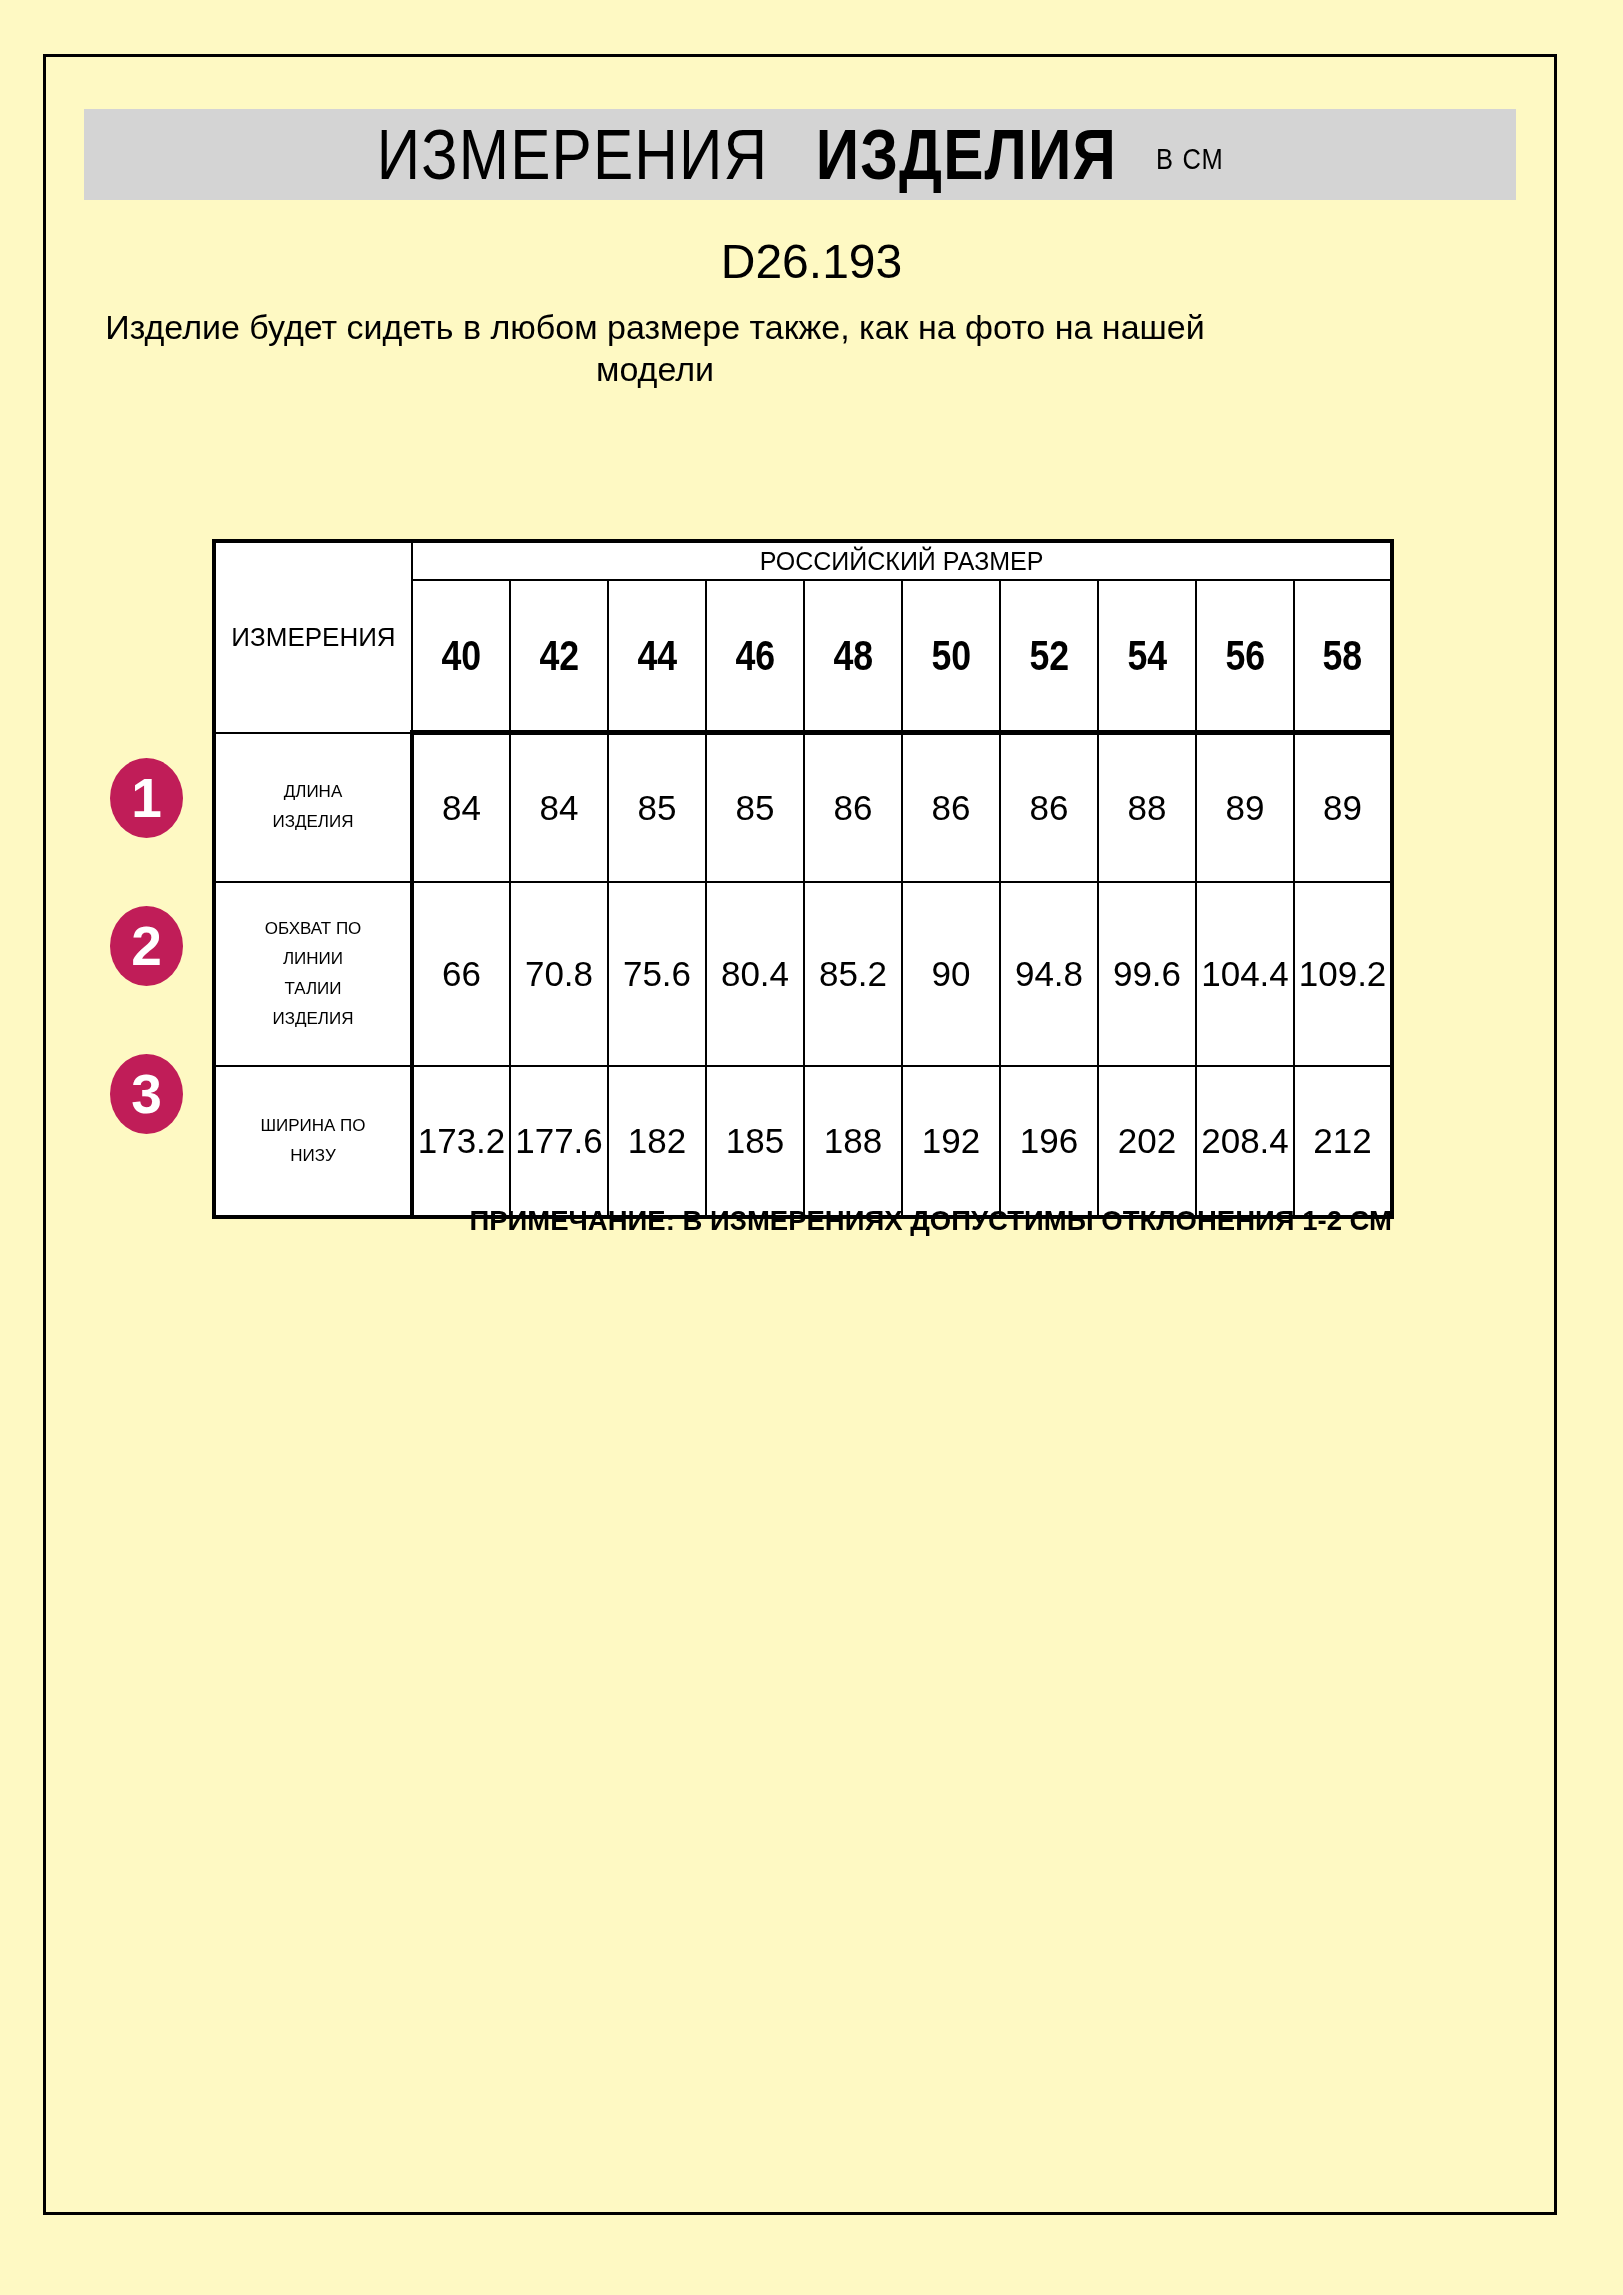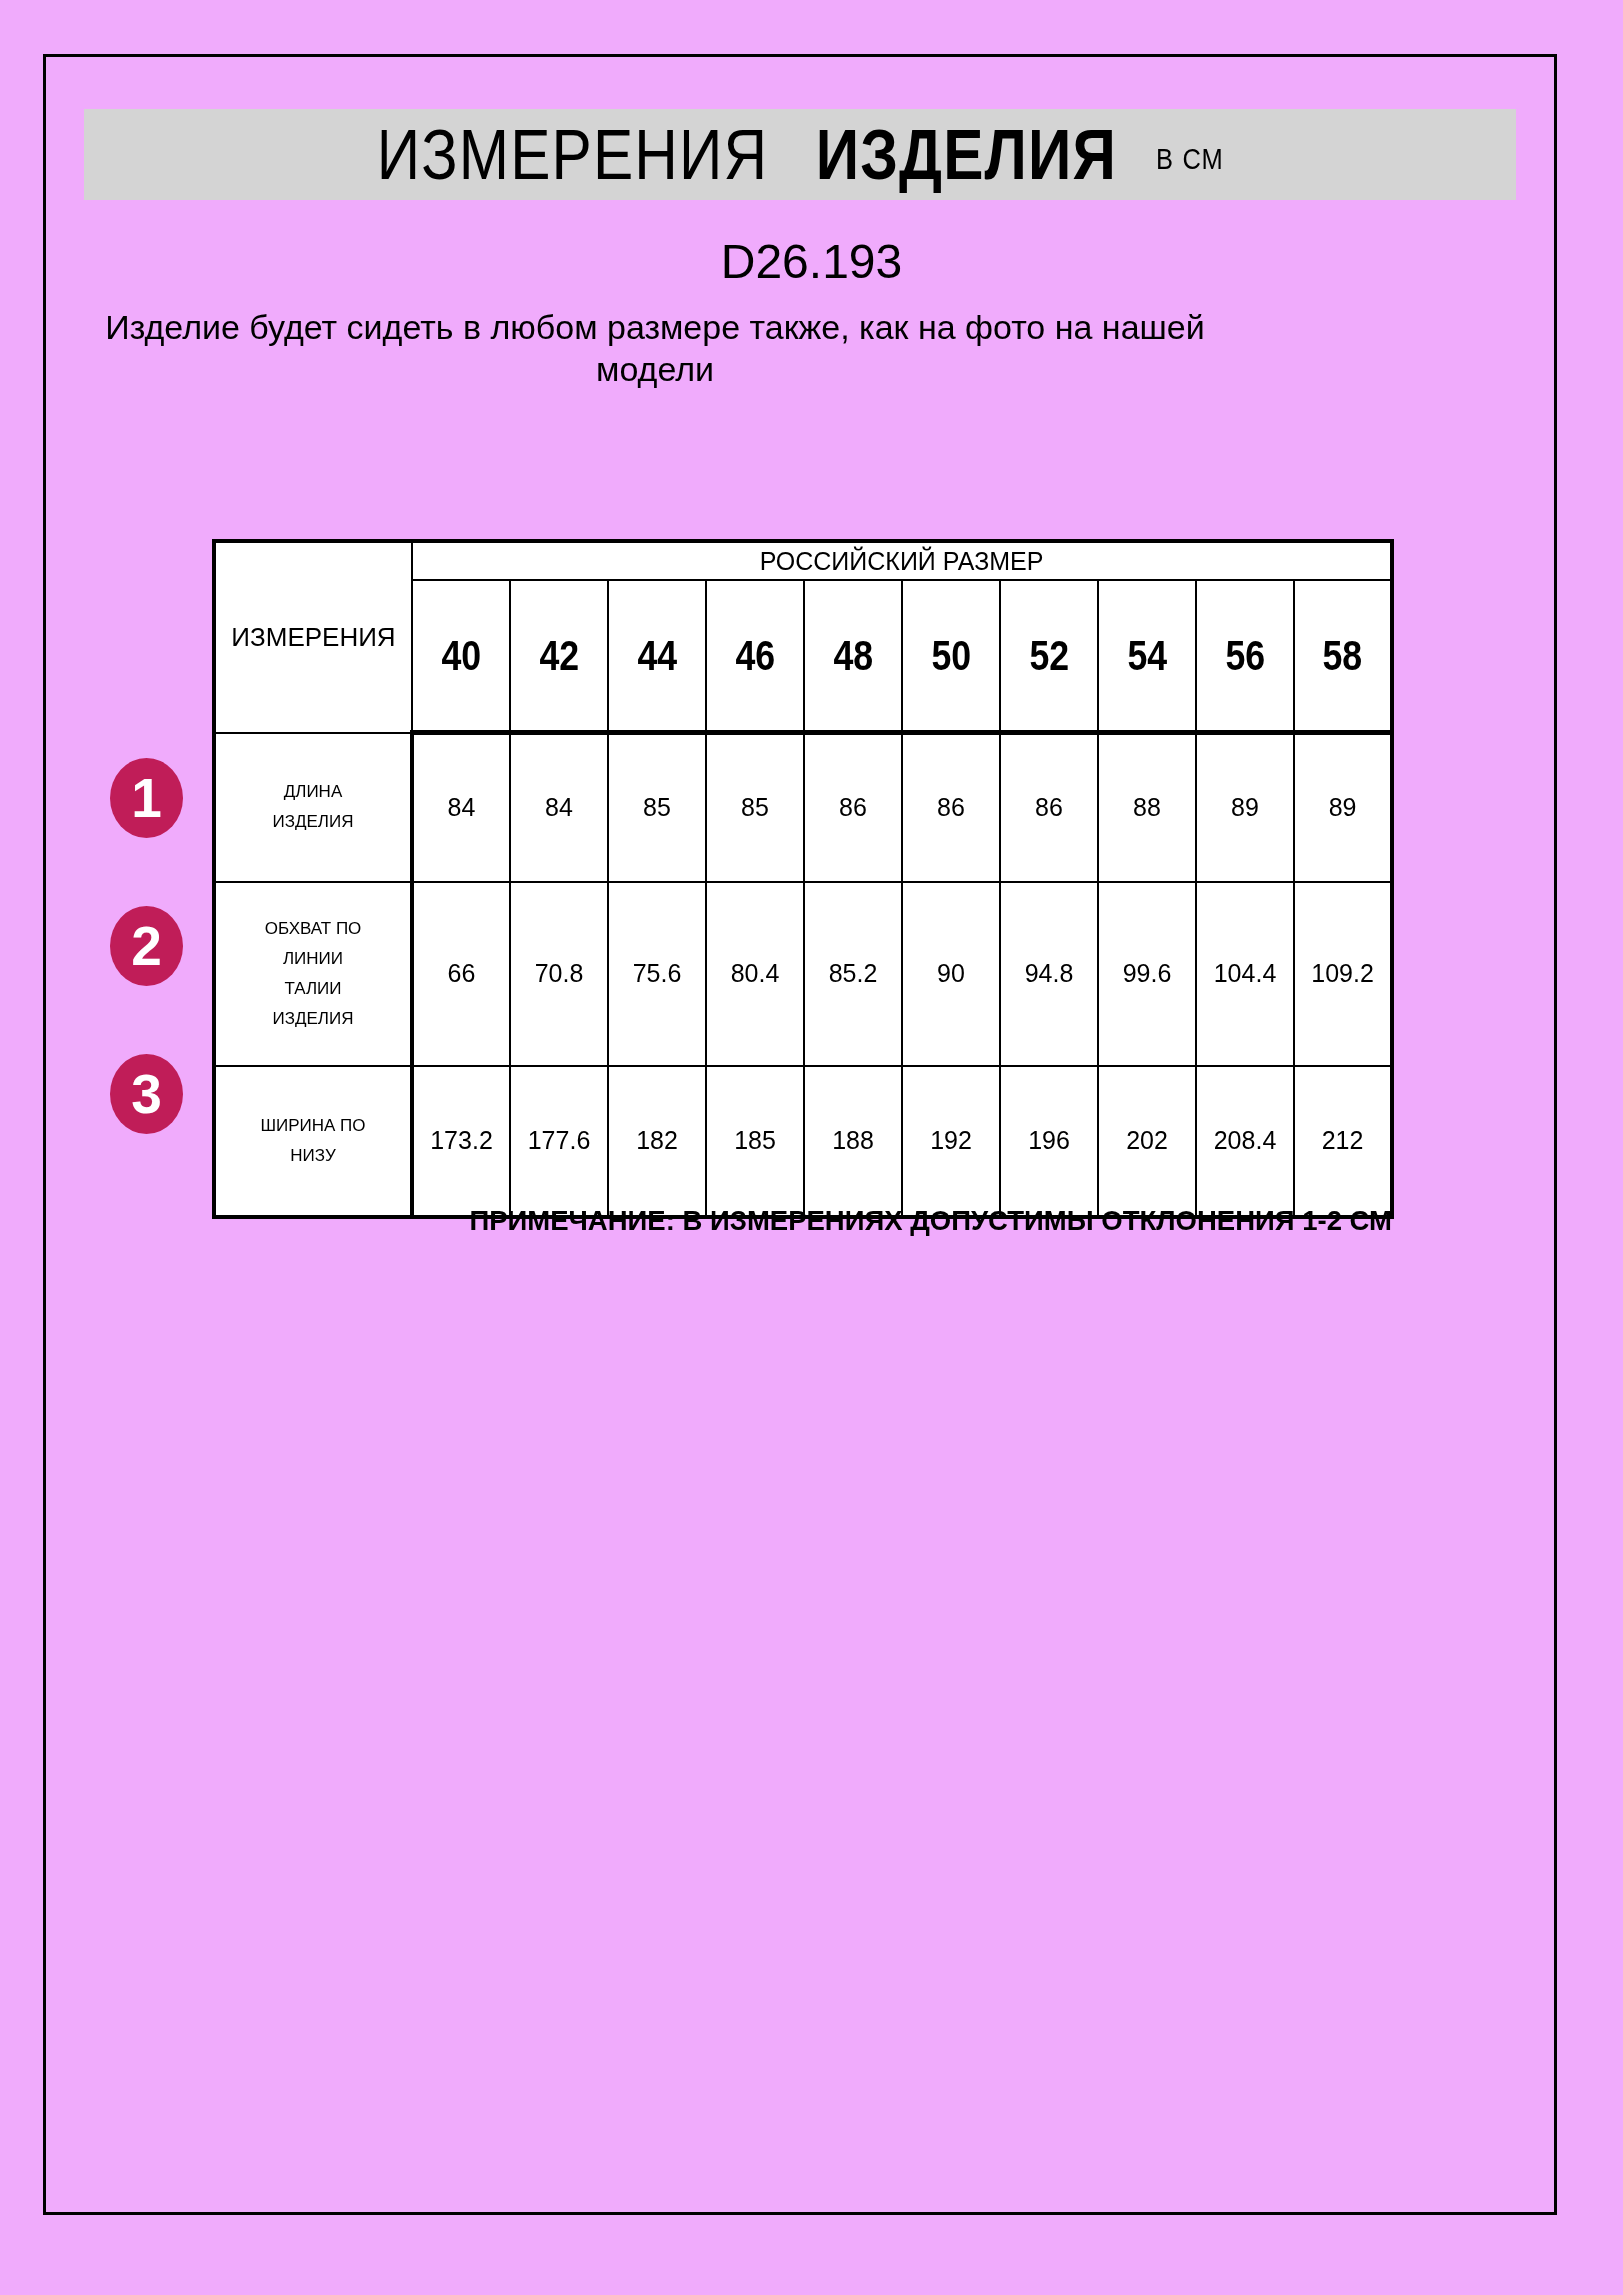--- a/index.html
+++ b/index.html
@@ -1,20 +1,20 @@
 <!DOCTYPE html>
 <html style="font-size:10.5px"><head>
 <meta charset="utf-8">
 <style>
   html,body{margin:0;padding:0;background:#ffffff;}
   .page{
     position:relative;
     width:1623px;
     height:2295px;
-    background:#f0abfc;
+    background:#fef9c3;
     font-family:"Liberation Sans","DejaVu Sans",sans-serif;
     color:#000;
     overflow:hidden;
   }
   .page-frame{
     position:absolute;
     left:43px; top:54px;
     width:1514px; height:2161px;
     border:3.9px solid #000;
     box-sizing:border-box;
@@ -87,21 +87,21 @@
   }
   tbody th.row-label{
     border-right:4.6px solid #000;
     font-size:17px; line-height:30px; font-weight:400;
     white-space:pre-line;
   }
   tbody th, tbody td{
     border-top:5.2px solid #000;
     border-bottom:5.2px solid #000;
   }
-  tbody td{font-size:25px;}
+  tbody td{font-size:35px;}
   tr.body-row-1{height:149px;}
   tr.body-row-2{height:184px;}
   tr.body-row-3{height:151px;}
   
   .badge{
     position:absolute;
     left:110px;
     width:73px; height:80px;
     border-radius:50%;
     background:#c01d58;

